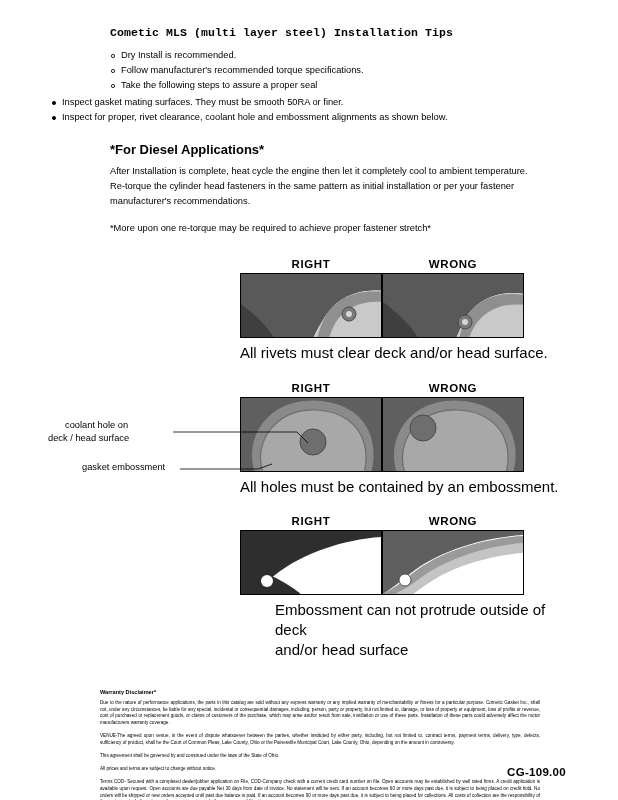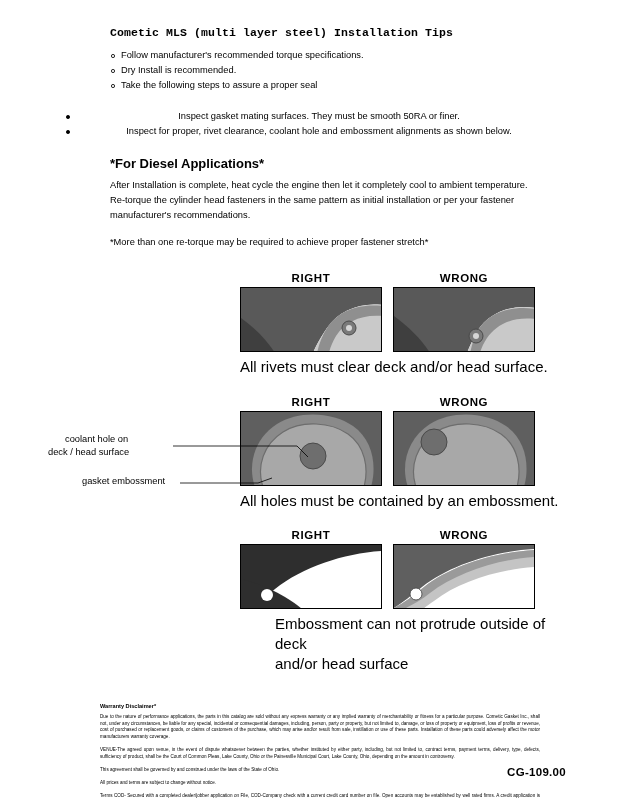--- a/index.html
+++ b/index.html
@@ -45,24 +45,23 @@
     position: absolute;
     left: 1px;
     top: 6px;
     width: 3.5px;
     height: 3.5px;
     border: 1px solid #000;
     border-radius: 50%;
     box-sizing: border-box;
   }
   .sub-bullets {
-    margin: 16px;
+    margin: 2px;
     padding: 0;
     list-style: none;
-    text-align: center;
   }
   .sub-bullets > li {
     position: relative;
     padding-left: 12px;
     margin-left: 8px;
   }
   .sub-bullets > li::before {
     content: "";
     position: absolute;
     left: 2px;
@@ -85,21 +84,20 @@
   }
   p.para + p.para {
     margin-top: 12px;
   }
   .figures {
     margin-top: 22px;
     position: relative;
   }
   .fig-row {
     display: flex;
-    gap: 11px;
     justify-content: flex-start;
     margin-left: 200px;
     margin-top: 18px;
   }
   .fig-col {
     width: 142px;
   }
   .fig-label {
     text-align: center;
     font-size: 11.5px;
@@ -165,32 +163,32 @@
   }
 </style>
 </head>
 <body>
 
 <div class="page">
 
   <h1 class="title">Cometic MLS (multi layer steel) Installation Tips</h1>
 
   <ul class="bullets">
+    <li>Dry Install is recommended.</li>
     <li>Follow manufacturer's recommended torque specifications.</li>
-    <li>Dry Install is recommended.</li>
     <li>Take the following steps to assure a proper seal</li>
   </ul>
   <ul class="bullets sub-bullets">
     <li>Inspect gasket mating surfaces.  They must be smooth 50RA or finer.</li>
     <li>Inspect for proper, rivet clearance, coolant hole and embossment alignments as shown below.</li>
   </ul>
 
   <h2 class="subtitle">*For Diesel Applications*</h2>
   <p class="para">After Installation is complete, heat cycle the engine then let it completely cool to ambient temperature. Re-torque the cylinder head fasteners in the same pattern as initial installation or per your fastener manufacturer's recommendations.</p>
-  <p class="para">*More than one re-torque may be required to achieve proper fastener stretch*</p>
+  <p class="para">*More upon one re-torque may be required to achieve proper fastener stretch*</p>
 
   <div class="figures">
 
     <div class="row-block">
       <div class="fig-row">
         <div class="fig-col">
           <div class="fig-label">RIGHT</div>
           <div class="fig-box">
             <svg viewBox="0 0 142 65" width="142" height="65" preserveAspectRatio="none">
               <rect x="0" y="0" width="142" height="65" fill="#ffffff"></rect>

